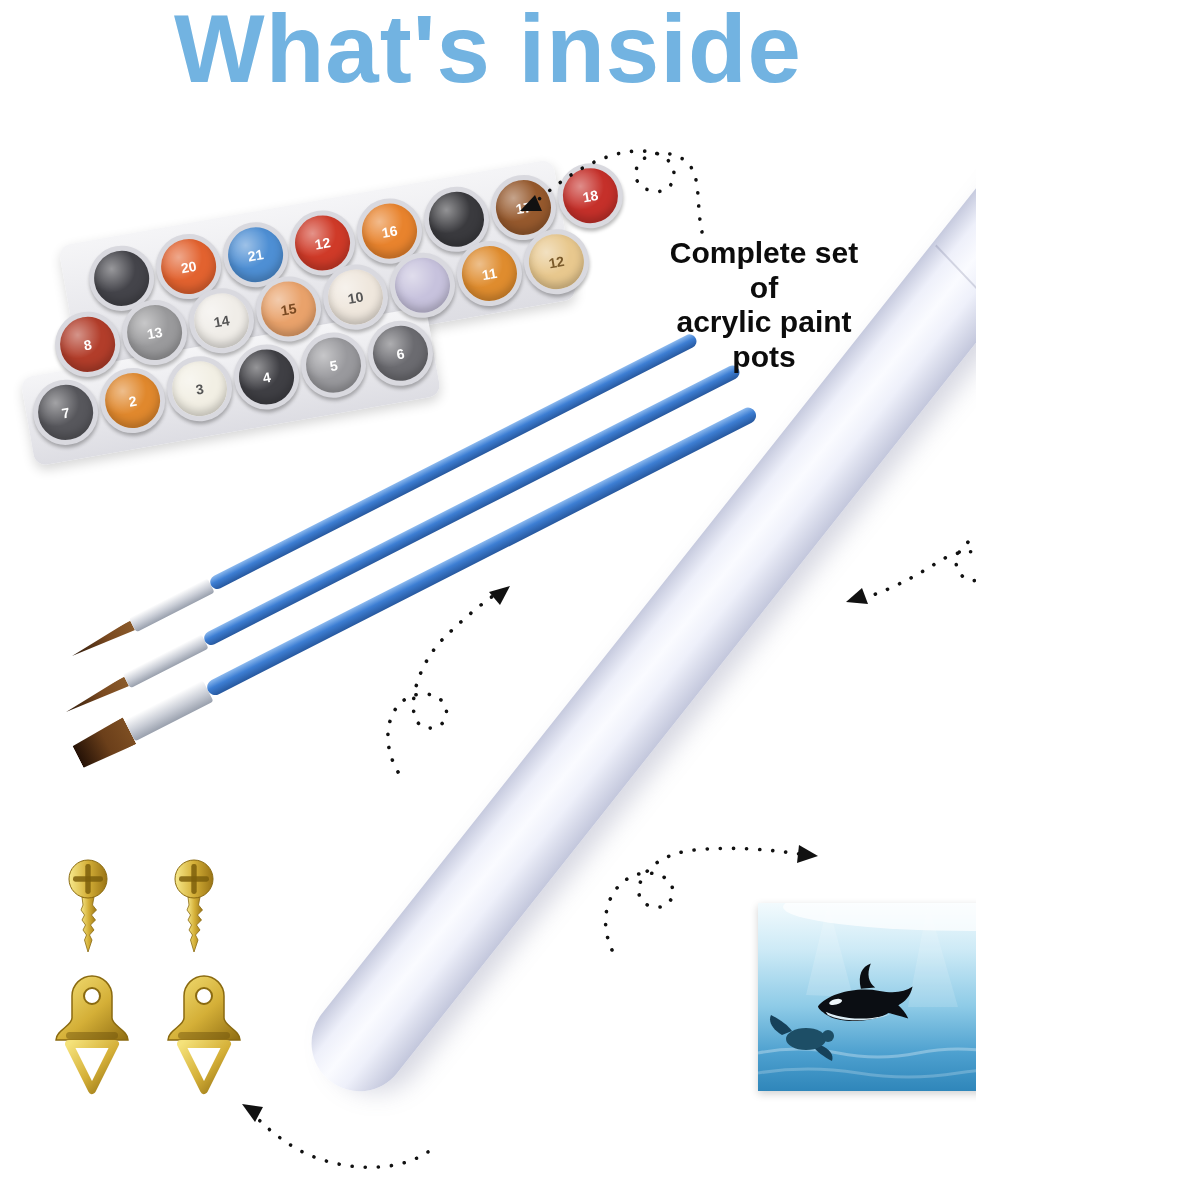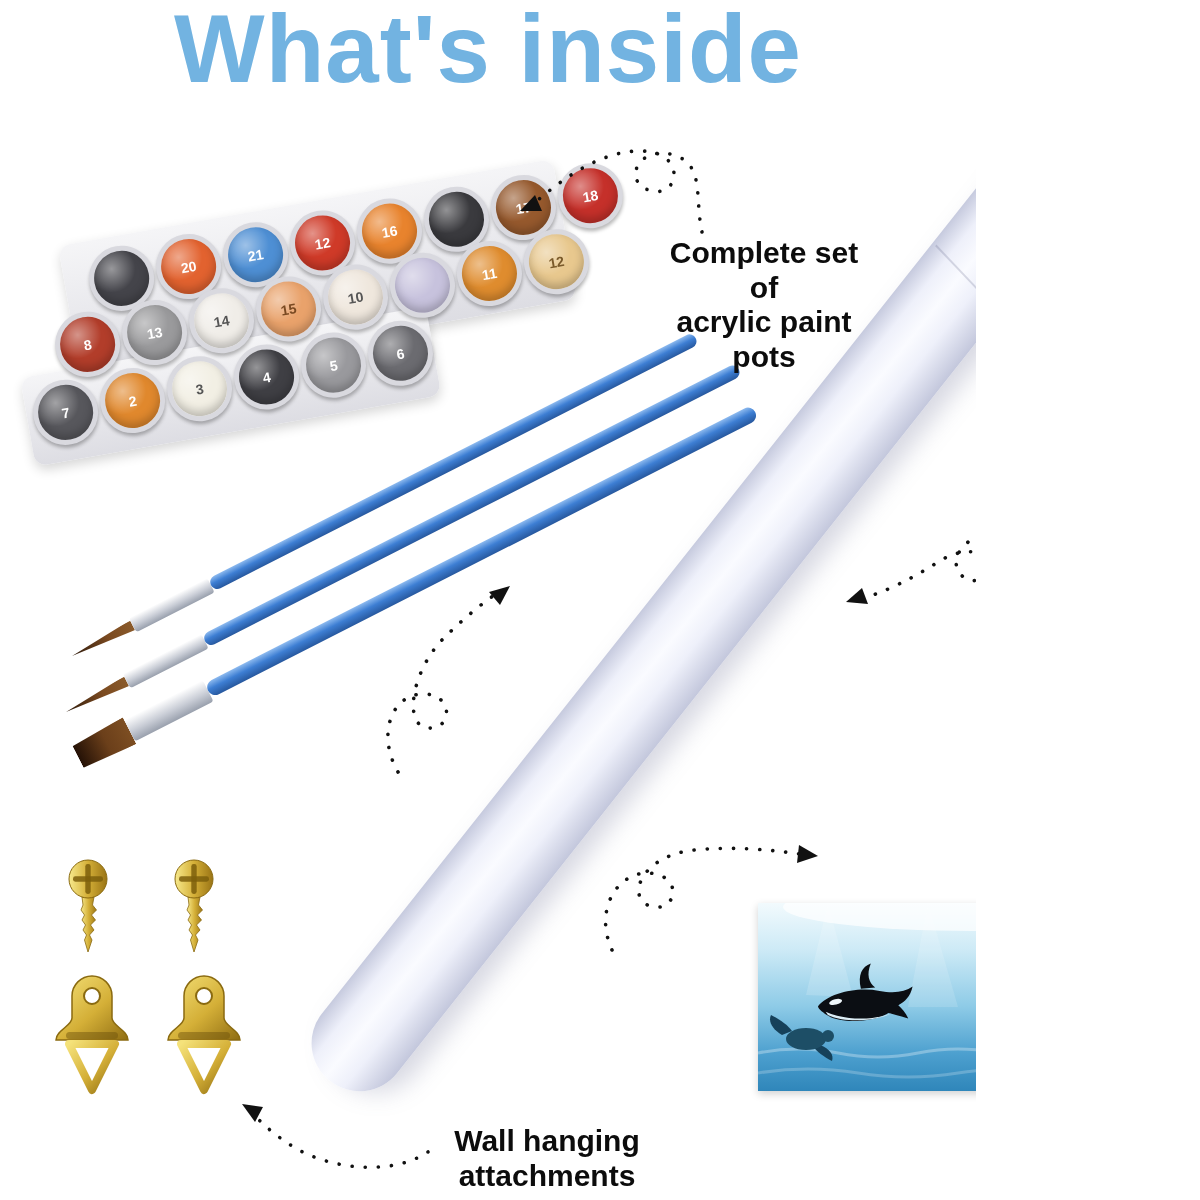--- a/index.html
+++ b/index.html
@@ -299,16 +299,14 @@
       <polygon points="818,856 797,863 799,845"></polygon>
     </g>
     <g>
       <path class="dots" d="M 428,1152 C 392,1176 330,1170 292,1146 C 272,1133 260,1122 252,1112"></path>
       <polygon points="242,1104 263,1107 255,1122"></polygon>
     </g>
   </svg>
 
   <div class="label label-paint-pots">Complete set of
 acrylic paint pots</div>
-  <div class="label label-hangers">Wall hanging
-attachments</div>
 
 </div>
 
 </body></html>

